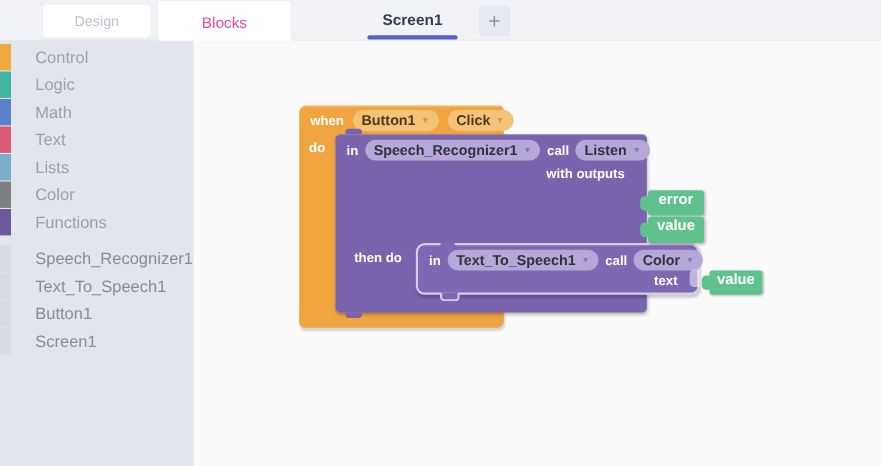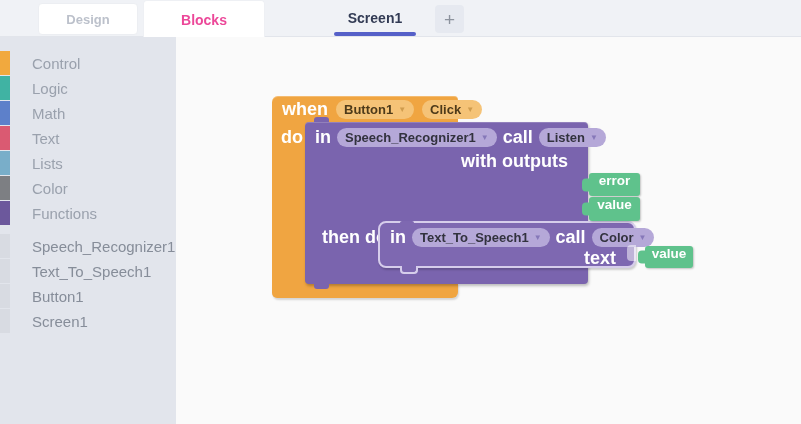--- a/index.html
+++ b/index.html
@@ -3,39 +3,39 @@
 <meta charset="utf-8">
 <style>
   html,body{margin:0;padding:0;background:#ffffff;}
   #app{
     position:relative;width:801px;height:424px;overflow:hidden;
     font-family:"Liberation Sans", sans-serif;background:#fafafa;
     -webkit-font-smoothing:antialiased;
   }
   
   .header{position:absolute;left:0;top:0;width:801px;height:37px;background:#f0f2f6;border-bottom:1px solid #e2e5eb;box-sizing:border-box;}
-  .tab{position:absolute;display:flex;align-items:center;justify-content:center;background:#ffffff;font-weight:bold;cursor:pointer;text-align:center;}
+  .tab{position:absolute;display:flex;align-items:center;justify-content:center;background:#ffffff;font-weight:normal;cursor:pointer;text-align:center;}
   .tab.design{left:38px;top:3px;width:98px;height:30px;border:1px solid #eceef2;border-radius:4px;color:#bcc1cb;font-size:13px;}
   .tab.blocks{left:143px;top:0px;width:120px;height:37px;border:1px solid #eef0f4;border-bottom:none;border-radius:4px 4px 0 0;color:#ec4899;font-size:14px;}
   .screen-tab{position:absolute;left:333px;top:0;width:84px;height:36px;display:flex;align-items:center;justify-content:center;color:#323b54;font-weight:bold;font-size:14px;cursor:pointer;}
   .screen-underline{position:absolute;left:1px;bottom:0px;width:82px;height:4px;border-radius:2px;}
   .add-btn{position:absolute;left:435px;top:5px;width:29px;height:28px;background:#e6e9f0;border-radius:4px;display:flex;align-items:center;justify-content:center;color:#8d939e;font-size:19px;line-height:1;cursor:pointer;}
   
   .sidebar{position:absolute;left:0;top:37px;width:176px;height:387px;background:#e2e5ec;}
-  .cats{padding-top:14px;}
+  .cats{padding-top:3px;}
   .srow{position:relative;height:25px;display:flex;align-items:center;cursor:pointer;}
   .sbar{position:absolute;left:0;top:0px;width:10px;height:24px;}
   .slabel{margin-left:32px;font-size:15px;color:#9aa1ad;white-space:nowrap;}
   .comps{margin-top:8px;}
   .comp-bar{background:#d8dbe2;}
   .comp-label{color:#868d99;}
   
   .canvas{position:absolute;left:176px;top:37px;width:625px;height:387px;background:#fafafa;}
   
-  .bkw{color:#ffffff;font-weight:bold;font-size:18px;white-space:nowrap;}
+  .bkw{color:#ffffff;font-weight:bold;font-size:12px;white-space:nowrap;}
   .pill{display:inline-flex;align-items:center;gap:5px;border-radius:10px;padding:2px 8px;font-size:13px;font-weight:bold;line-height:15px;white-space:nowrap;cursor:pointer;}
   .pill .tri{font-size:8px;line-height:1;}
   .pill.orange{background:#f5c377;color:#4d3a1a;}
   .pill.orange .tri{color:#cf9c4e;}
   .pill.purple{background:#b5a8d8;color:#32323e;}
   .pill.purple .tri{color:#8678b9;}
   
   .when-header{position:absolute;left:96px;top:59px;width:186px;height:27px;background:#f0a541;border-radius:6px 4px 0 0;display:flex;align-items:center;gap:8px;padding-left:10px;box-sizing:border-box;box-shadow:inset 0 1px 0 rgba(255,255,255,0.25);}
   .when-spine{position:absolute;left:96px;top:85px;width:34px;height:162px;background:#f0a541;}
   .when-bottom{position:absolute;left:96px;top:246px;width:186px;height:15px;background:#f0a541;border-radius:0 0 6px 5px;box-shadow:1px 2px 2px rgba(0,0,0,0.15);}

